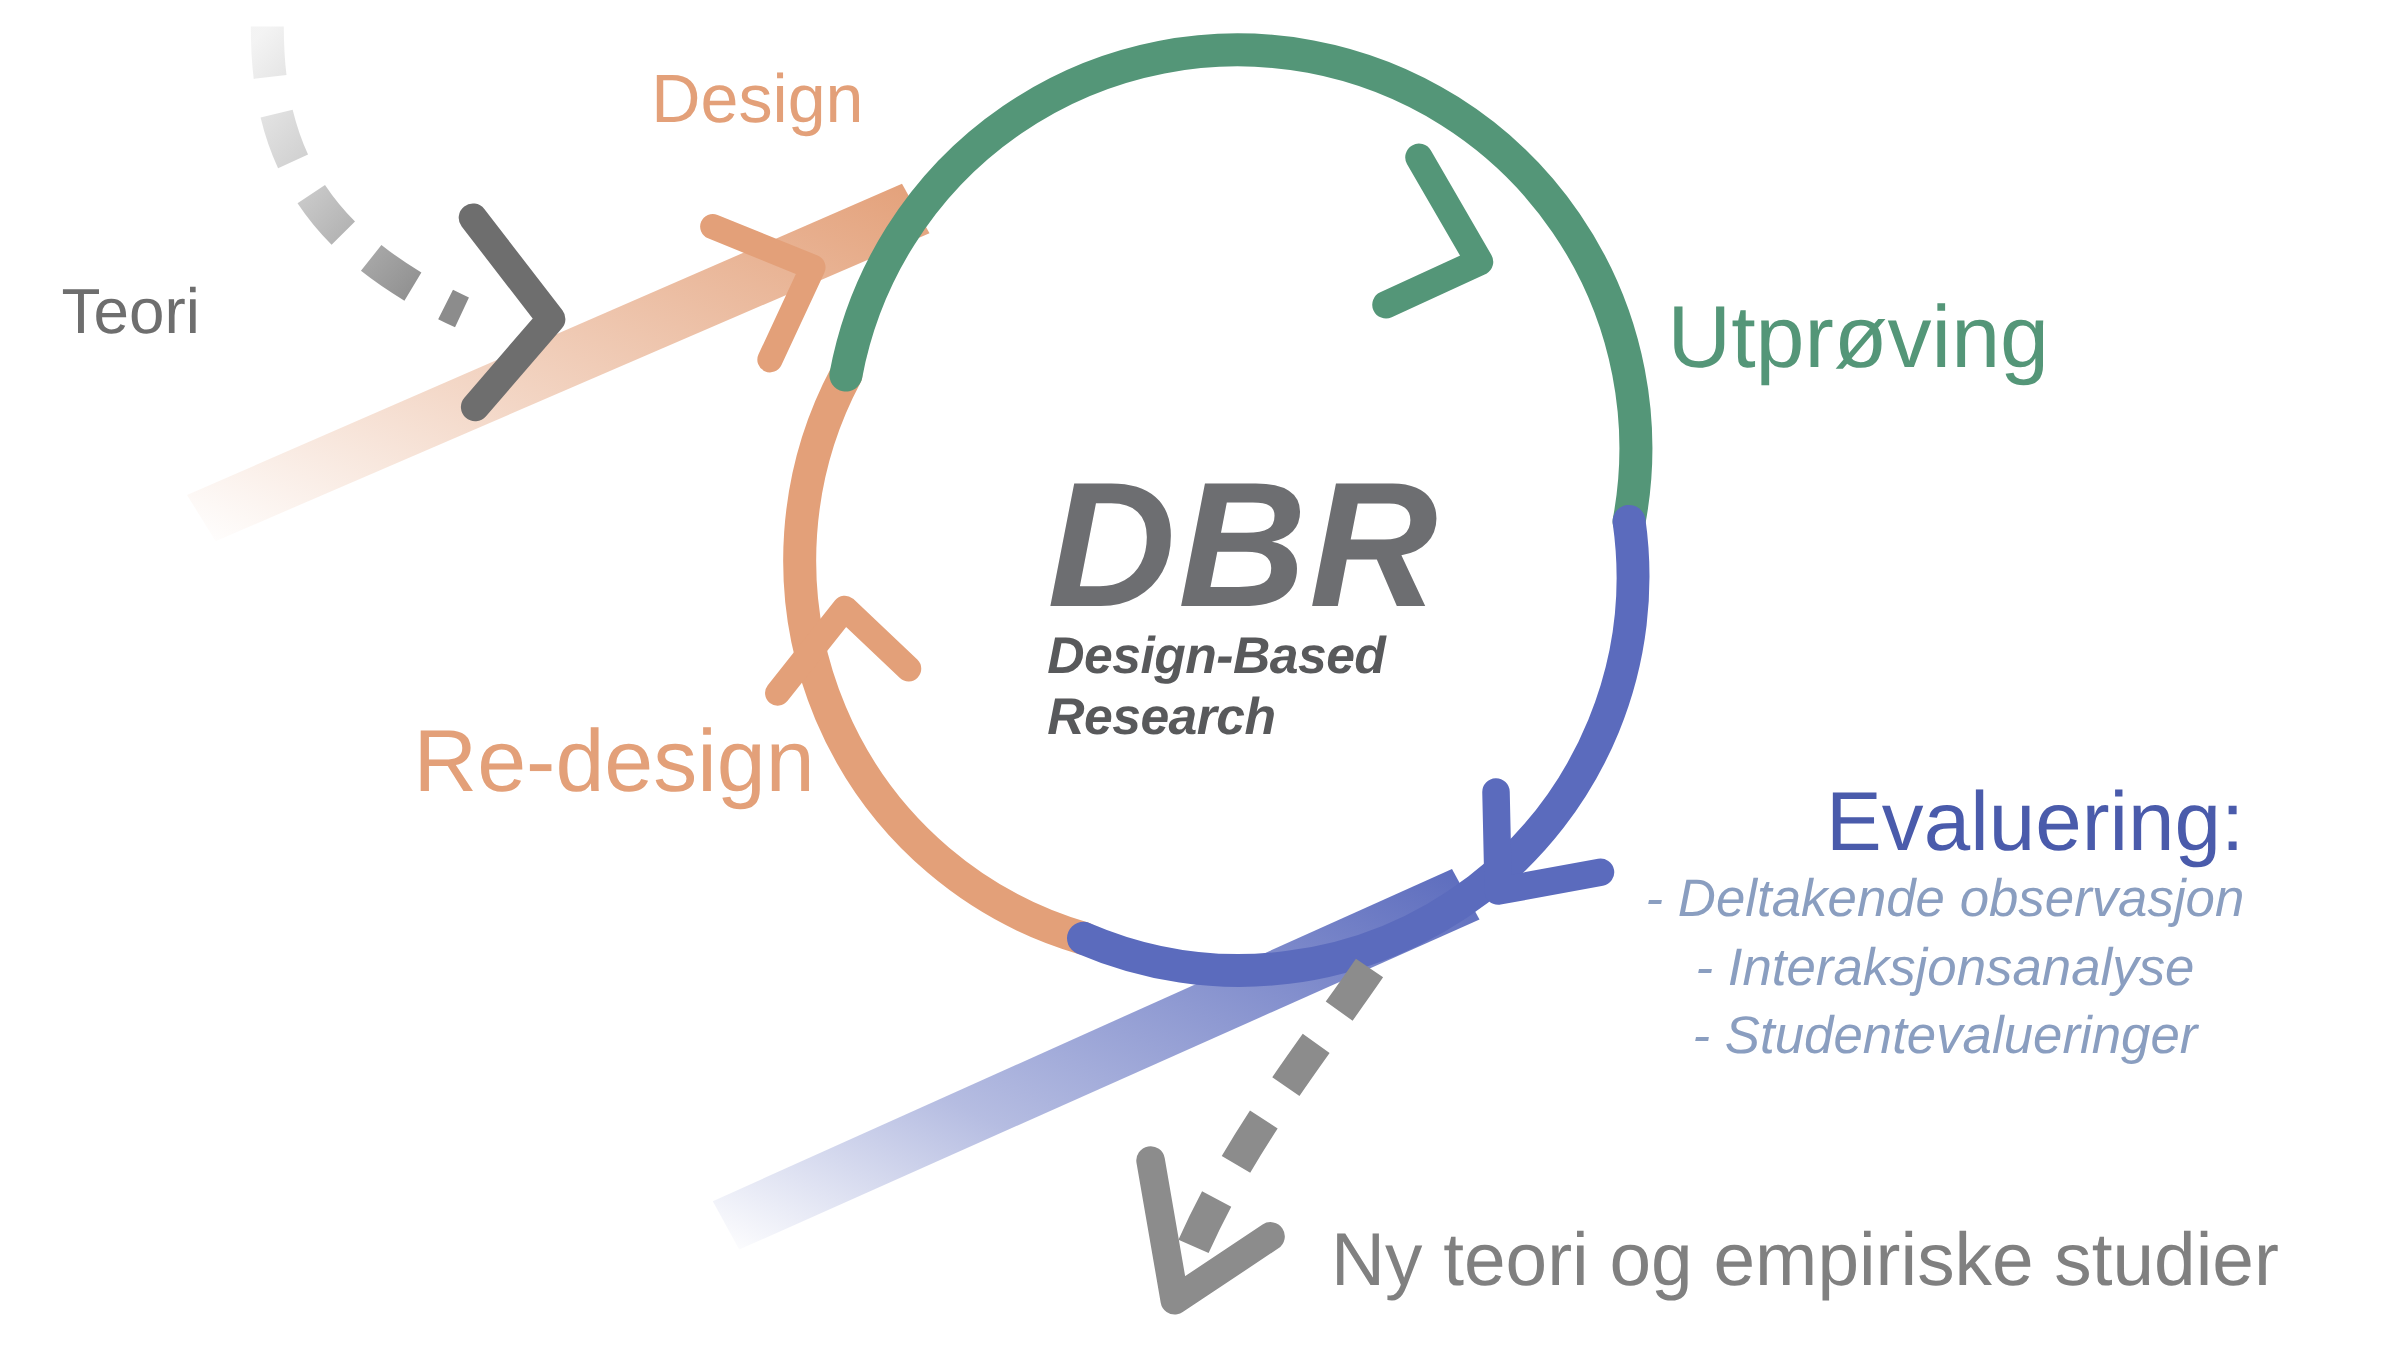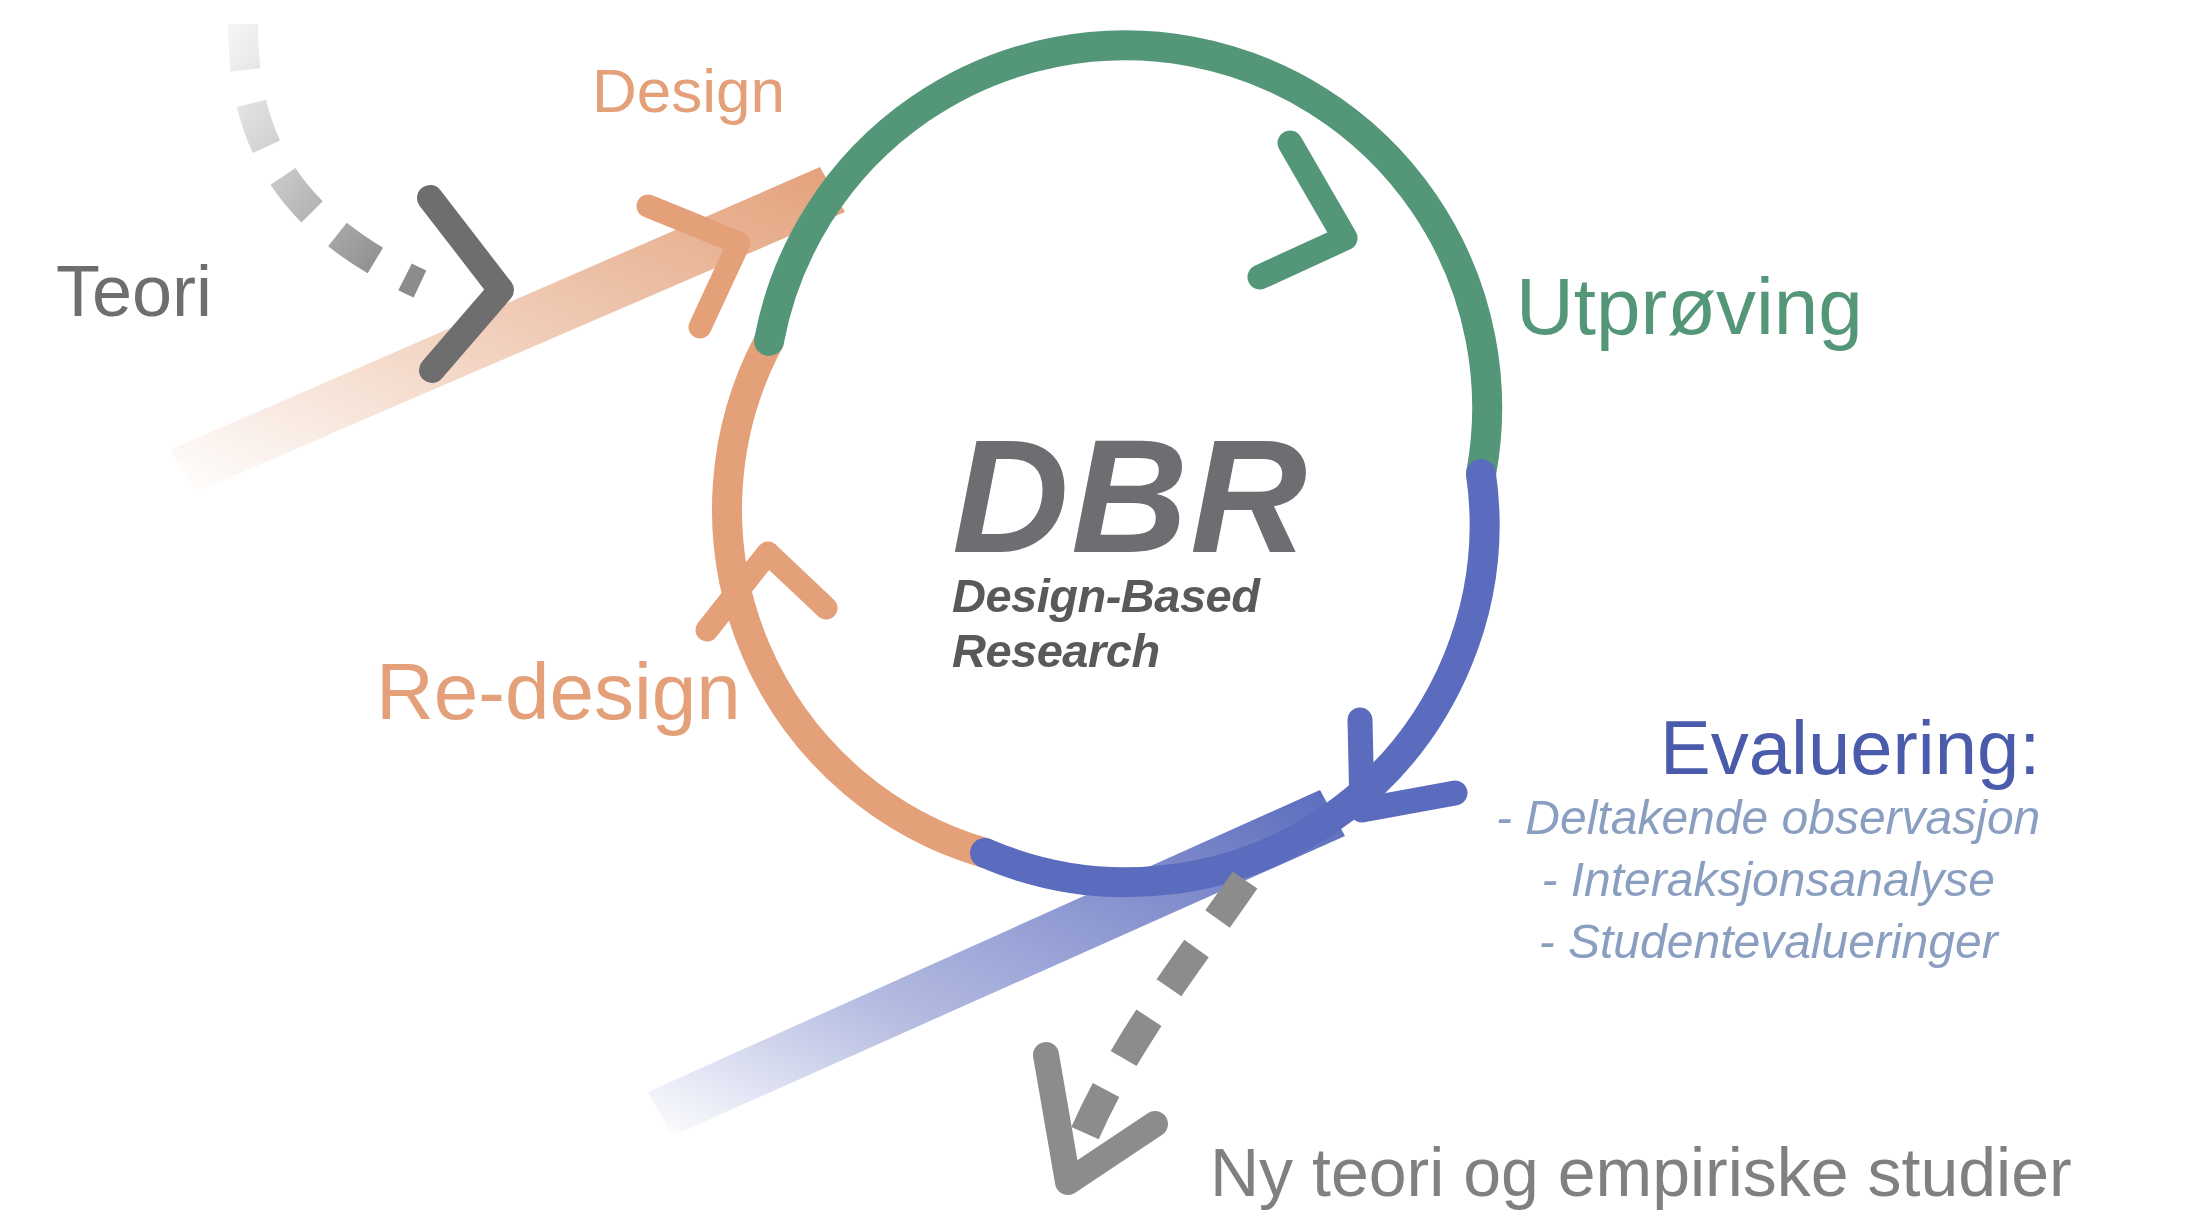--- a/index.html
+++ b/index.html
@@ -25,21 +25,21 @@
     height: 1226px;
   }
   .lbl {
     position: absolute;
     white-space: nowrap;
     line-height: 1.05;
   }
   #label-teori {
     left: 56px;
     top: 254px;
-    font-size: 72px;
+    font-size: 58px;
     color: #6e6e6e;
   }
   #label-design {
     left: 592px;
     top: 58px;
     font-size: 62px;
     color: #e3a079;
   }
   #label-redesign {
     left: 376px;
@@ -71,21 +71,20 @@
     color: #8a9ec0;
     line-height: 1.30;
     padding-left: 6px;
     text-align: center;
   }
   #label-nyteori {
     left: 1210px;
     top: 1110px;
     font-size: 68px;
     color: #808080;
-    margin-top: 27px;
   }
   #dbr-block {
     position: absolute;
     left: 952px;
     top: 418px;
     width: 360px;
     text-align: left;
   }
   #dbr-main {
     font-size: 162px;

